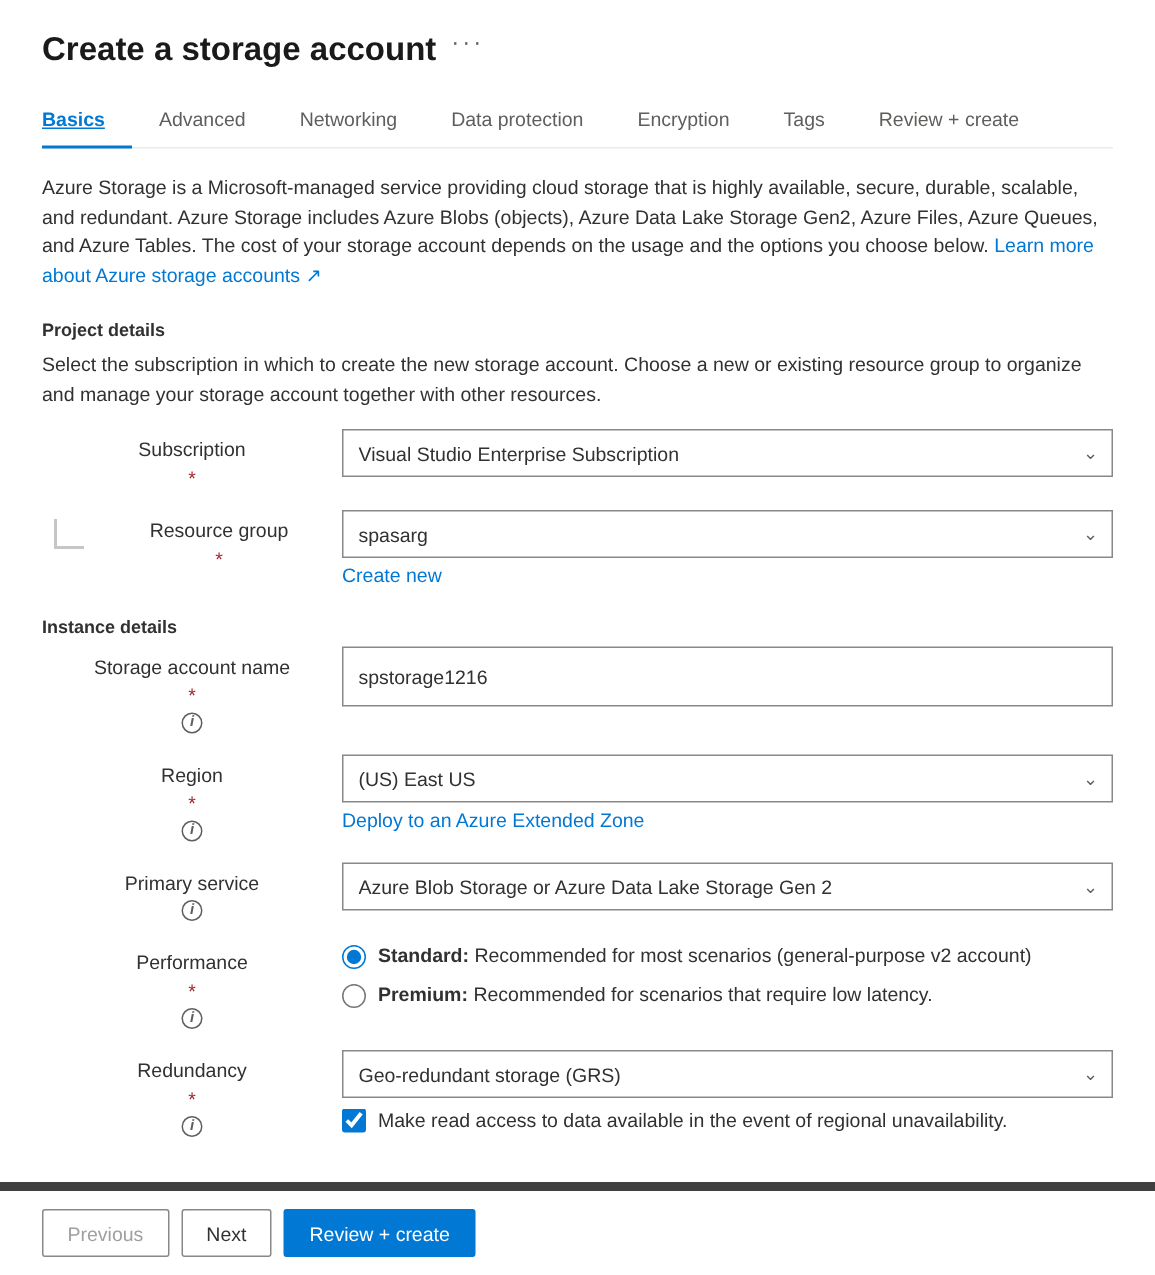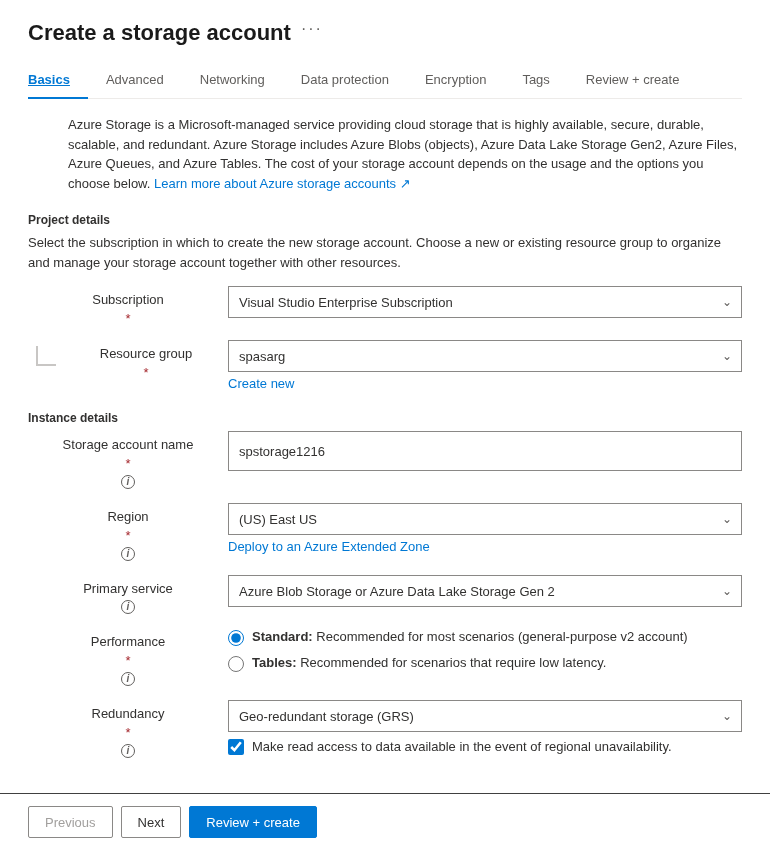--- a/index.html
+++ b/index.html
@@ -61,21 +61,20 @@
       font-weight: 600;
       text-decoration: underline;
     }
 
     
     .description {
       font-size: 13px;
       color: #323130;
       line-height: 1.5;
       margin-bottom: 6px;
-      margin-left: 40px;
     }
     .learn-more {
       color: #0078d4;
       text-decoration: none;
     }
 
     
     .section-title {
       font-size: 12px;
       font-weight: 600;
@@ -245,21 +244,21 @@
       cursor: pointer;
     }
     .checkbox-label {
       font-size: 13px;
       color: #323130;
       line-height: 1.4;
     }
 
     
     .footer {
-      border-top: 1px solid #404040;
+      border-top: 6px solid #404040;
       padding: 12px 28px;
       display: flex;
       align-items: center;
       gap: 8px;
       background: #fff;
     }
     .btn {
       padding: 6px 16px;
       font-size: 13px;
       cursor: pointer;
@@ -402,21 +401,21 @@
         <div class="radio-item">
           <input type="radio" name="performance" class="radio-input" checked="" style="">
           <label class="radio-label">
             <strong>Standard:</strong>
             <span>Recommended for most scenarios (general-purpose v2 account)</span>
           </label>
         </div>
         <div class="radio-item">
           <input type="radio" name="performance" class="radio-input" style="">
           <label class="radio-label">
-            <strong>Tables:</strong>
+            <strong>Premium:</strong>
             <span>Recommended for scenarios that require low latency.</span>
           </label>
         </div>
       </div>
     </div>
 
     <div class="form-row">
       <div class="form-label">
         <span>Redundancy</span>
         <span class="required-star">*</span>

